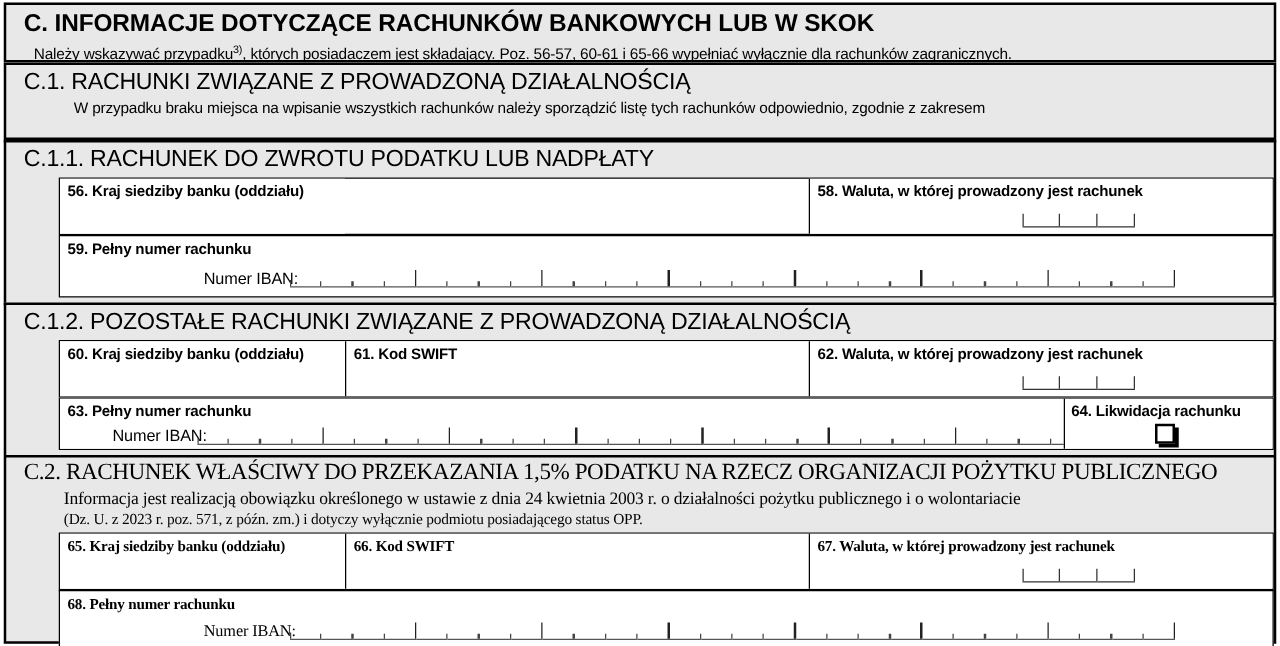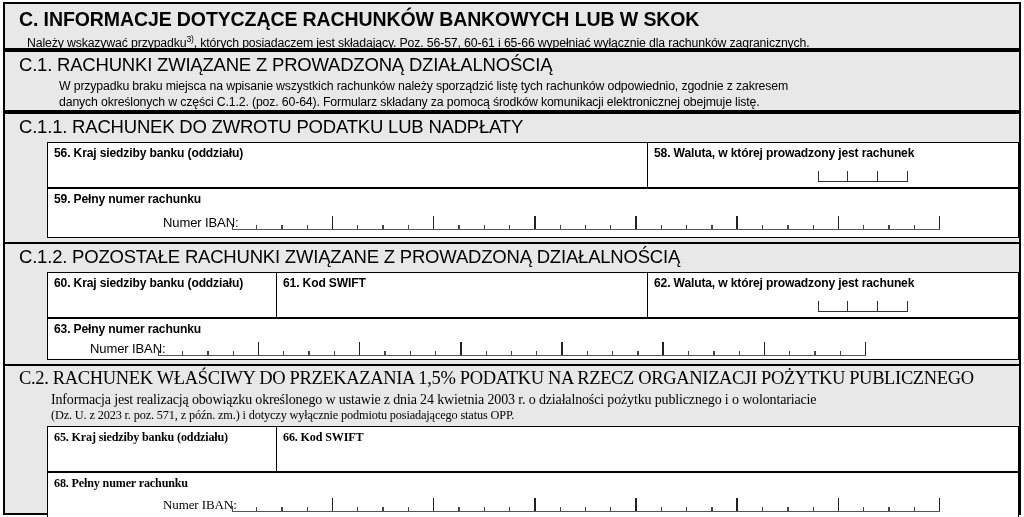--- a/index.html
+++ b/index.html
@@ -207,21 +207,20 @@
 <div class="page">
 
   <div class="frame secC">
     <div class="t1 bandtitle">C. INFORMACJE DOTYCZĄCE RACHUNKÓW BANKOWYCH LUB W SKOK</div>
     <div class="t2"><span>Należy wskazywać przypadku</span><span class="sup">3)</span><span>, których posiadaczem jest składający. Poz. 56-57, 60-61 i 65-66 wypełniać wyłącznie dla rachunków zagranicznych.</span></div>
   </div>
 
   <div class="frame secC1">
     <div class="hd-big">C.1. RACHUNKI ZWIĄZANE Z PROWADZONĄ DZIAŁALNOŚCIĄ</div>
     <div class="p1">W przypadku braku miejsca na wpisanie wszystkich rachunków należy sporządzić listę tych rachunków odpowiednio, zgodnie z zakresem</div>
-    <div class="p2">danych określonych w części C.1.2. (poz. 60-64). Formularz składany za pomocą środków komunikacji elektronicznej obejmuje listę.</div>
   </div>
 
   <div class="frame secC11">
     <div class="hd">C.1.1. RACHUNEK DO ZWROTU PODATKU LUB NADPŁATY</div>
 
     <div class="fbox" style="left:42px;top:28px;right:0px;height:46px;">
       <div class="cell" style="left:0;width:228px;">
         <div class="flabel">56. Kraj siedziby banku (oddziału)</div>
       </div>
       <div class="cell" style="left:599px;right:0;">
@@ -318,34 +317,46 @@
             <div class="c" style="width: 25.3px; height: 6px;"></div>
             <div class="c" style="width: 25.3px; height: 6px;"></div>
             <div class="c" style="width: 25.3px; height: 6px;"></div>
             <div class="c tall" style="width: 25.3px; height: 13px;"></div>
             <div class="c" style="width: 25.3px; height: 6px;"></div>
             <div class="c" style="width: 25.3px; height: 6px;"></div>
             <div class="c" style="width: 25.3px; height: 6px;"></div>
             <div class="c tall" style="width: 25.3px; height: 13px;"></div>
           </div>
       </div>
+      <div class="cell" style="right:0;width:167px;">
+        <div class="flabel" style="left:5px;">64. Likwidacja rachunku</div>
+        <div class="chk" style="left:72px;top:20px;"></div>
+      </div>
     </div>
   </div>
 
   <div class="frame secC2">
     <div class="hd">C.2. RACHUNEK WŁAŚCIWY DO PRZEKAZANIA 1,5% PODATKU NA RZECZ ORGANIZACJI POŻYTKU PUBLICZNEGO</div>
     <div class="p1">Informacja jest realizacją obowiązku określonego w ustawie z dnia 24 kwietnia 2003 r. o działalności pożytku publicznego i o wolontariacie</div>
     <div class="p2">(Dz. U. z 2023 r. poz. 571, z późn. zm.) i dotyczy wyłącznie podmiotu posiadającego status OPP.</div>
 
     <div class="fbox" style="left:42px;top:60px;right:0px;height:46px;">
       <div class="cell" style="left:0;width:228px;">
         <div class="flabel">65. Kraj siedziby banku (oddziału)</div>
       </div>
       <div class="cell" style="left:228px;width:371px;">
         <div class="flabel"><span>66. Kod </span><span class="sw">SWIFT</span></div>
+      </div>
+      <div class="cell" style="left:599px;right:0;">
+        <div class="flabel">67. Waluta, w której prowadzony jest rachunek</div>
+        <div class="comb3" style="left:170px;bottom:5px;">
+          <div class="c first" style="width:30px;"></div>
+          <div class="c" style="width:30px;"></div>
+          <div class="c" style="width:30px;"></div>
+        </div>
       </div>
     </div>
 
     <div class="fbox" style="left:42px;top:106px;right:0px;height:45px;border-bottom:none;">
       <div class="flabel">68. Pełny numer rachunku</div>
       <div class="ibanlbl" style="left:115px;top:24px;">Numer IBAN:</div>
       <div class="comb" id="comb68" style="left:184px;top:22px;height:17px;">
           <div class="c first" style="width: 25.3px; height: 6px;"></div>
           <div class="c" style="width: 25.3px; height: 6px;"></div>
           <div class="c" style="width: 25.3px; height: 6px;"></div>

